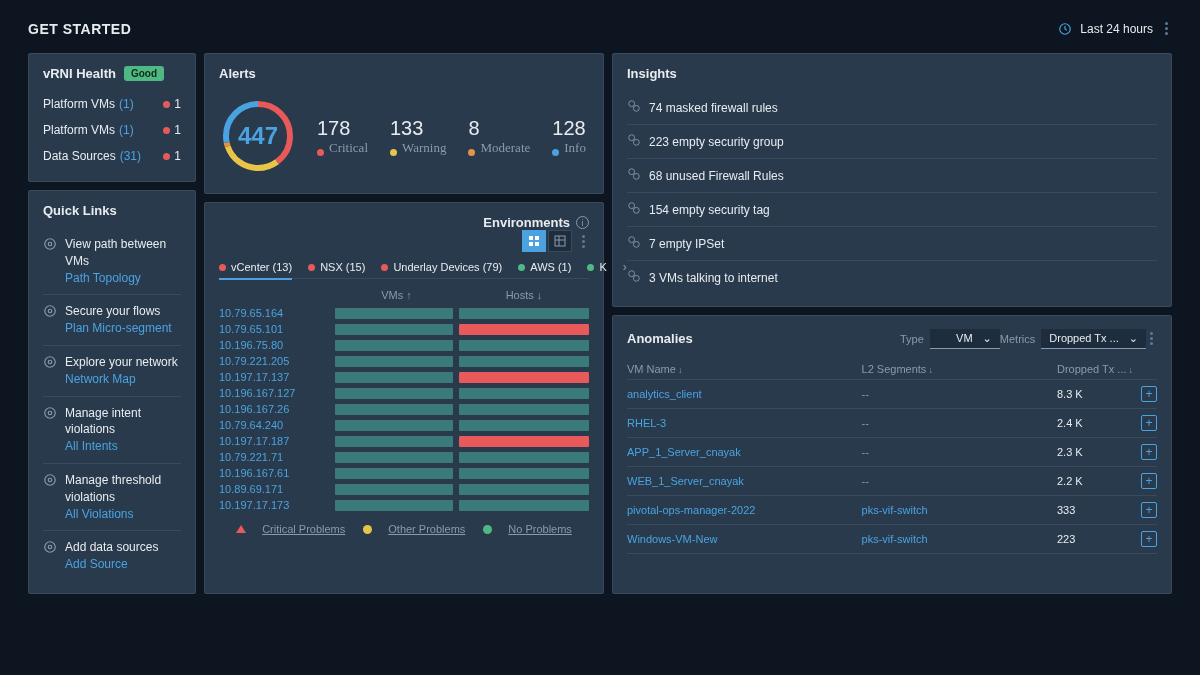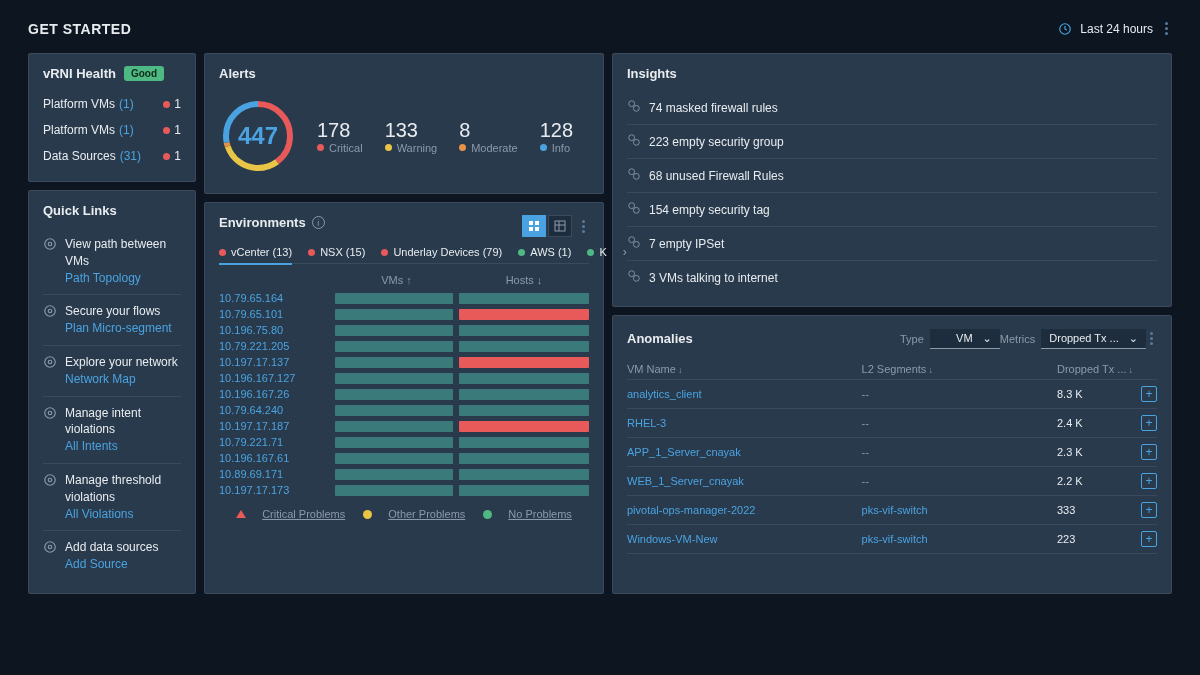--- a/index.html
+++ b/index.html
@@ -53,24 +53,24 @@
   .ql .txt{line-height:1.4;}
   .ql .title{color:var(--text);}
   .ql a{color:var(--link);text-decoration:none;display:block;}
 
   
   .alert-body{display:flex;align-items:center;gap:20px;padding:6px 0;}
   .donut{position:relative;width:78px;height:78px;}
   .donut .num{position:absolute;inset:0;display:flex;align-items:center;justify-content:center;font-size:24px;font-weight:600;color:var(--link);}
   .ast{text-align:left;}
   .ast .n{font-size:20px;font-weight:300;}
-  .ast .lbl{display:flex;align-items:center;gap:5px;color:var(--text-dim);font-size:11px;}
+  .ast .lbl{display:flex;align-items:flex-end;gap:5px;color:var(--text-dim);font-size:13px;font-family:Liberation Serif, serif;}
 
   
-  .env-head{display:flex;justify-content:space-between;align-items:flex-start;margin-bottom:8px;}
+  .env-head{display:flex;justify-content:space-between;align-items:flex-end;margin-bottom:8px;flex-direction:column;}
   .env-head .left{display:flex;align-items:center;gap:6px;}
   .info-icon{width:13px;height:13px;border:1px solid var(--text-dim);border-radius:50%;display:inline-flex;align-items:center;justify-content:center;font-size:9px;color:var(--text-dim);}
   .viewbtns{display:flex;gap:2px;}
   .viewbtn{width:24px;height:22px;display:flex;align-items:center;justify-content:center;background:var(--panel-dark);border:1px solid var(--panel-border);}
   .viewbtn.active{background:var(--link);border-color:var(--link);}
   .tabs{display:flex;gap:16px;border-bottom:1px solid var(--panel-border);padding-bottom:4px;margin-bottom:6px;align-items:center;position:relative;}
   .tab{display:flex;align-items:center;gap:5px;font-size:11px;color:var(--text);white-space:nowrap;}
   .tab.active{color:var(--text);position:relative;}
   .tab.active::after{content:"";position:absolute;bottom:-7px;left:0;right:0;height:2px;background:var(--link);}
   .tabs .chev{margin-left:auto;color:var(--text-dim);}

